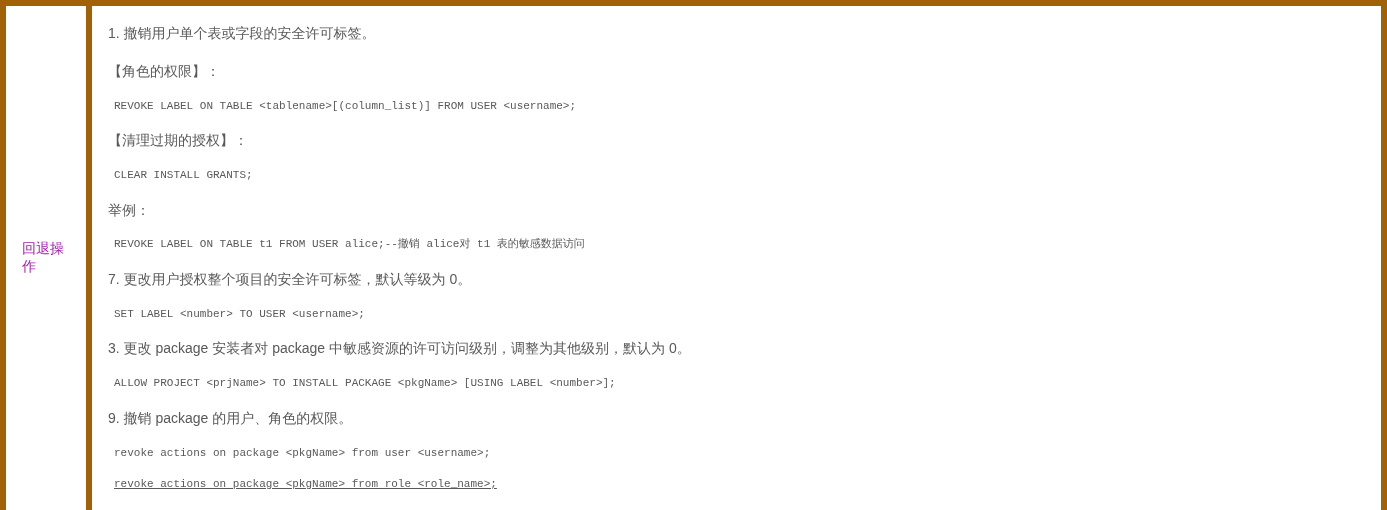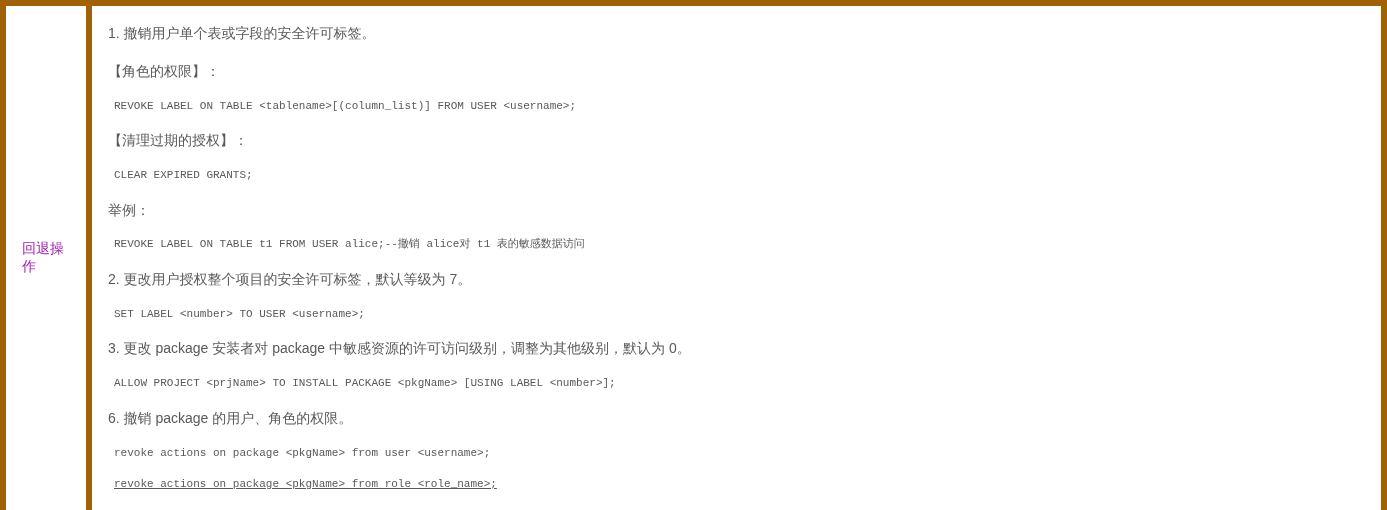--- a/index.html
+++ b/index.html
@@ -61,35 +61,35 @@
     <td class="content-cell">
 
       <p class="para">1. 撤销用户单个表或字段的安全许可标签。</p>
 
       <p class="para">【角色的权限】：</p>
 
       <p class="code-line">REVOKE LABEL ON TABLE &lt;tablename&gt;[(column_list)] FROM USER &lt;username&gt;;</p>
 
       <p class="para">【清理过期的授权】：</p>
 
-      <p class="code-line">CLEAR EXPIRED GRANTS;</p>
+      <p class="code-line">CLEAR INSTALL GRANTS;</p>
 
       <p class="para">举例：</p>
 
       <p class="code-line">REVOKE LABEL ON TABLE t1 FROM USER alice;--撤销 alice对 t1 表的敏感数据访问</p>
 
-      <p class="para">2. 更改用户授权整个项目的安全许可标签，默认等级为 7。</p>
+      <p class="para">7. 更改用户授权整个项目的安全许可标签，默认等级为 0。</p>
 
       <p class="code-line">SET LABEL &lt;number&gt; TO USER &lt;username&gt;;</p>
 
       <p class="para">3. 更改 package 安装者对 package 中敏感资源的许可访问级别，调整为其他级别，默认为 0。</p>
 
       <p class="code-line">ALLOW PROJECT &lt;prjName&gt; TO INSTALL PACKAGE &lt;pkgName&gt; [USING LABEL &lt;number&gt;];</p>
 
-      <p class="para">6. 撤销 package 的用户、角色的权限。</p>
+      <p class="para">9. 撤销 package 的用户、角色的权限。</p>
 
       <p class="code-line">revoke actions on package &lt;pkgName&gt; from user &lt;username&gt;;</p>
 
       <p class="code-line">revoke actions on package &lt;pkgName&gt; from role &lt;role_name&gt;;</p>
 
     </td>
   </tr>
 </tbody>
   </table>
 

